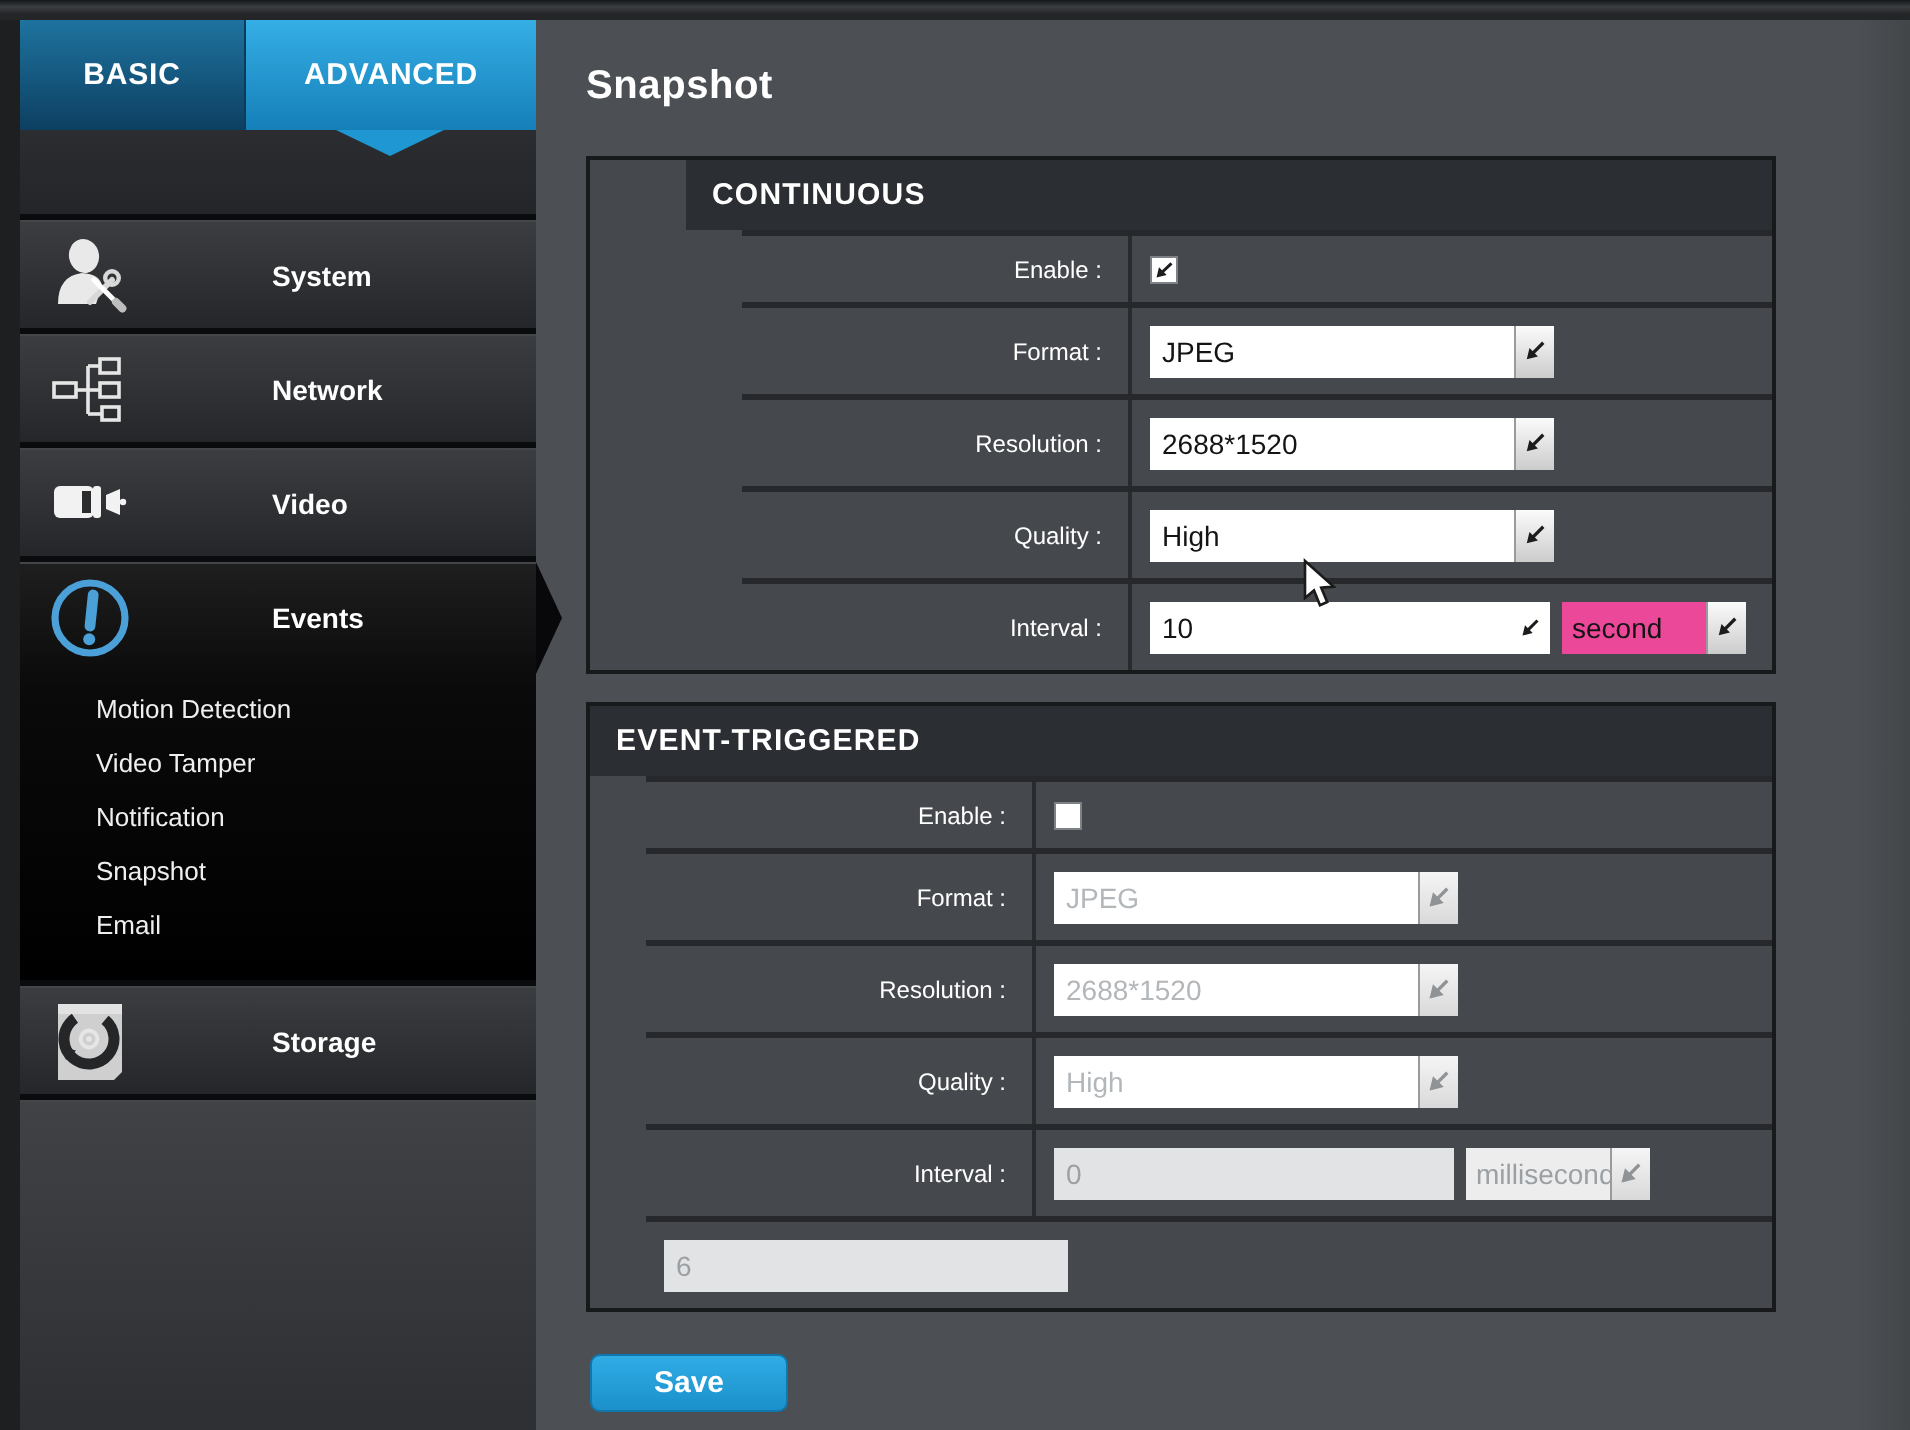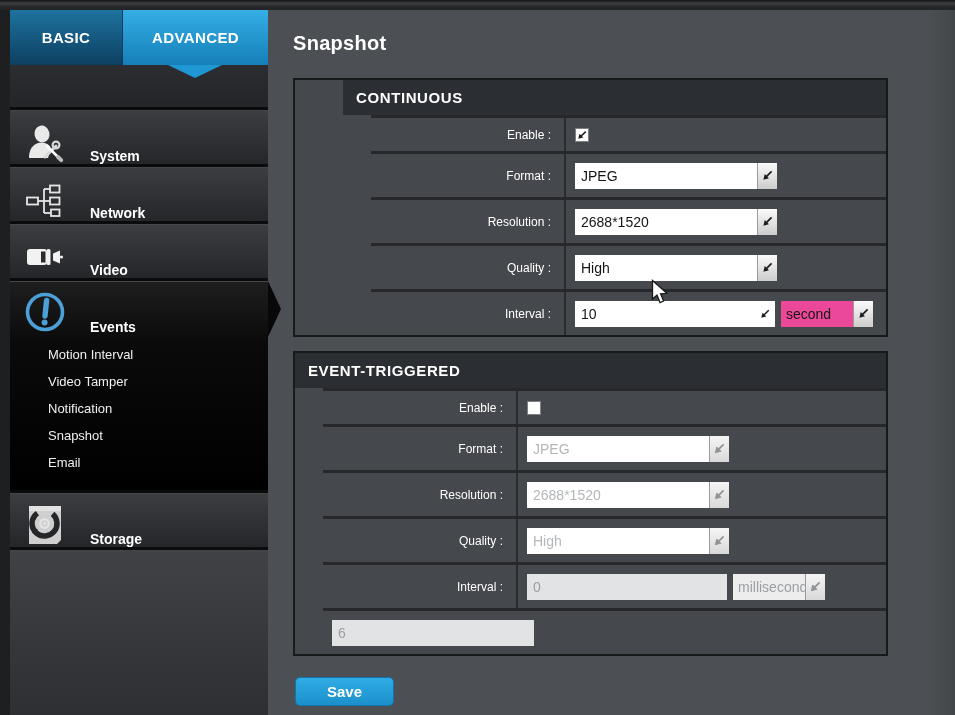--- a/index.html
+++ b/index.html
@@ -70,22 +70,22 @@
     font-size:15px;color:#ffffff;letter-spacing:.4px;cursor:pointer;}
   .tab.basic{width:112px;background:linear-gradient(180deg,#1e739f,#0d3f61);}
   .tab.advanced{flex:1;background:linear-gradient(180deg,#35aee6,#157fb8);
     border-left:1px solid #0b3c5c;}
   .notch-zone{height:42px;background:linear-gradient(180deg,#2b2d30,#232528);
     position:relative;}
   .notch{position:absolute;left:158px;top:0;width:0;height:0;
     border-left:27px solid transparent;border-right:27px solid transparent;
     border-top:13px solid #1f97d3;}
   .ssep{height:3px;background:#0a0b0c;border-bottom:1px solid #44464a;}
-  .srow{display:flex;align-items:flex-end;height:53px;padding-left:10px;
-    background:linear-gradient(180deg,#3b3d40,#242629);cursor:pointer;position:relative;}
+  .srow{display:flex;align-items:center;height:53px;padding-left:10px;
+    background:linear-gradient(180deg,#3b3d40,#242629);cursor:pointer;position:relative;gap:46px;}
   .sicon{width:50px;display:flex;justify-content:center;align-items:center;}
   .slabel{margin-left:20px;font-weight:bold;font-size:14px;color:#ffffff;}
   .sblock{background:linear-gradient(180deg,#1e1e1f 0%,#0a0a0b 30%,#000000 100%);position:relative;}
   .sblock .srow{background:transparent;}
   .events-arrow{position:absolute;right:-13px;top:-1px;width:0;height:0;
     border-top:28px solid transparent;border-bottom:28px solid transparent;
     border-left:13px solid #08080a;}
   .ssub{padding:6px 0 14px 0;}
   .ssub-item{height:27px;line-height:27px;padding-left:38px;color:#efefef;
     font-size:13px;cursor:pointer;}
@@ -332,21 +332,21 @@
         <svg width="46" height="46" viewBox="0 0 46 46">
           <circle cx="23" cy="23" r="17.5" fill="none" stroke="#4ba0d8" stroke-width="3.6"></circle>
           <path d="M24.6 11.5 L23 27" stroke="#4ba0d8" stroke-width="5.4" stroke-linecap="round"></path>
           <circle cx="22.6" cy="33.6" r="3" fill="#4ba0d8"></circle>
         </svg>
       </span>
       <span class="slabel">Events</span>
       <span class="events-arrow"></span>
     </div>
     <div class="ssub">
-      <div class="ssub-item">Motion Interval</div>
+      <div class="ssub-item">Motion Detection</div>
       <div class="ssub-item">Video Tamper</div>
       <div class="ssub-item">Notification</div>
       <div class="ssub-item">Snapshot</div>
       <div class="ssub-item">Email</div>
     </div>
   </div>
   <div class="ssep"></div>
 
   <div class="srow">
     <span class="sicon">

